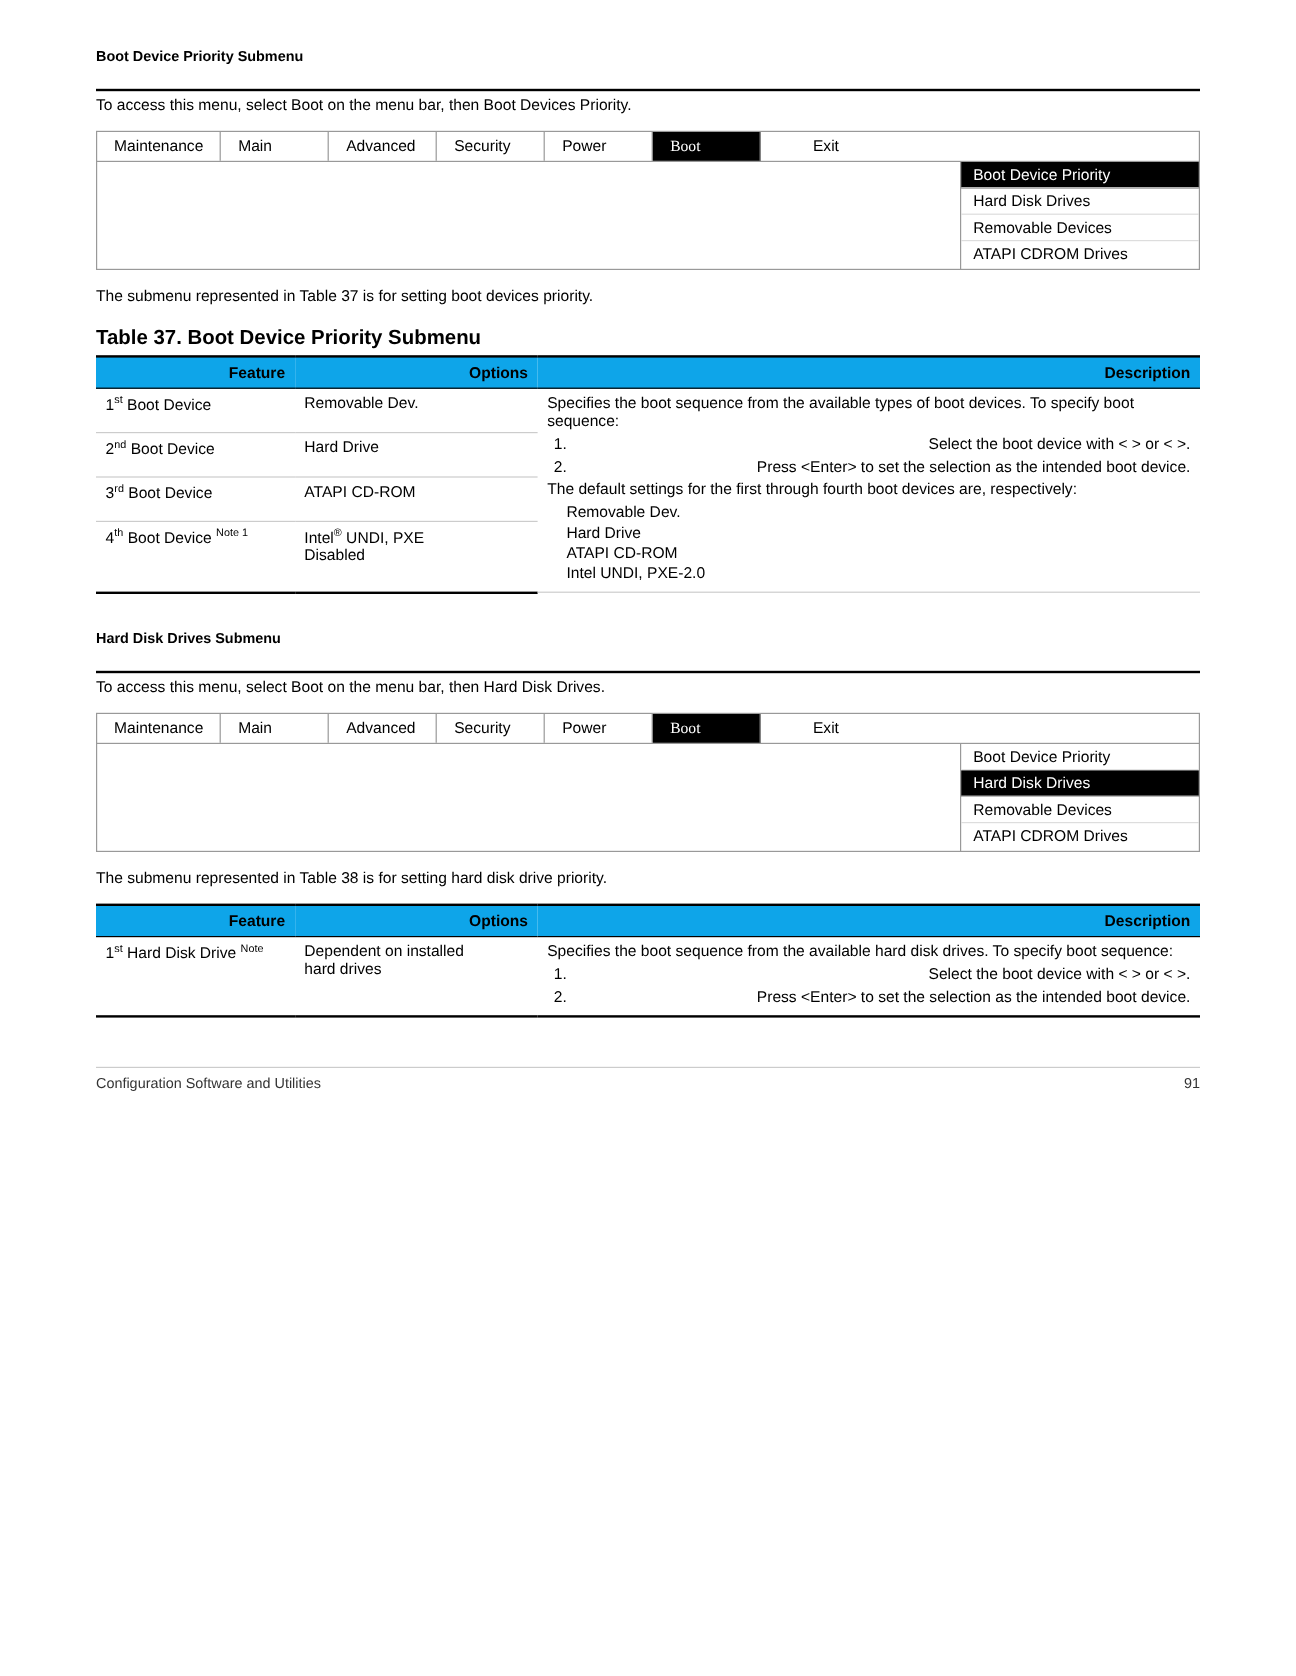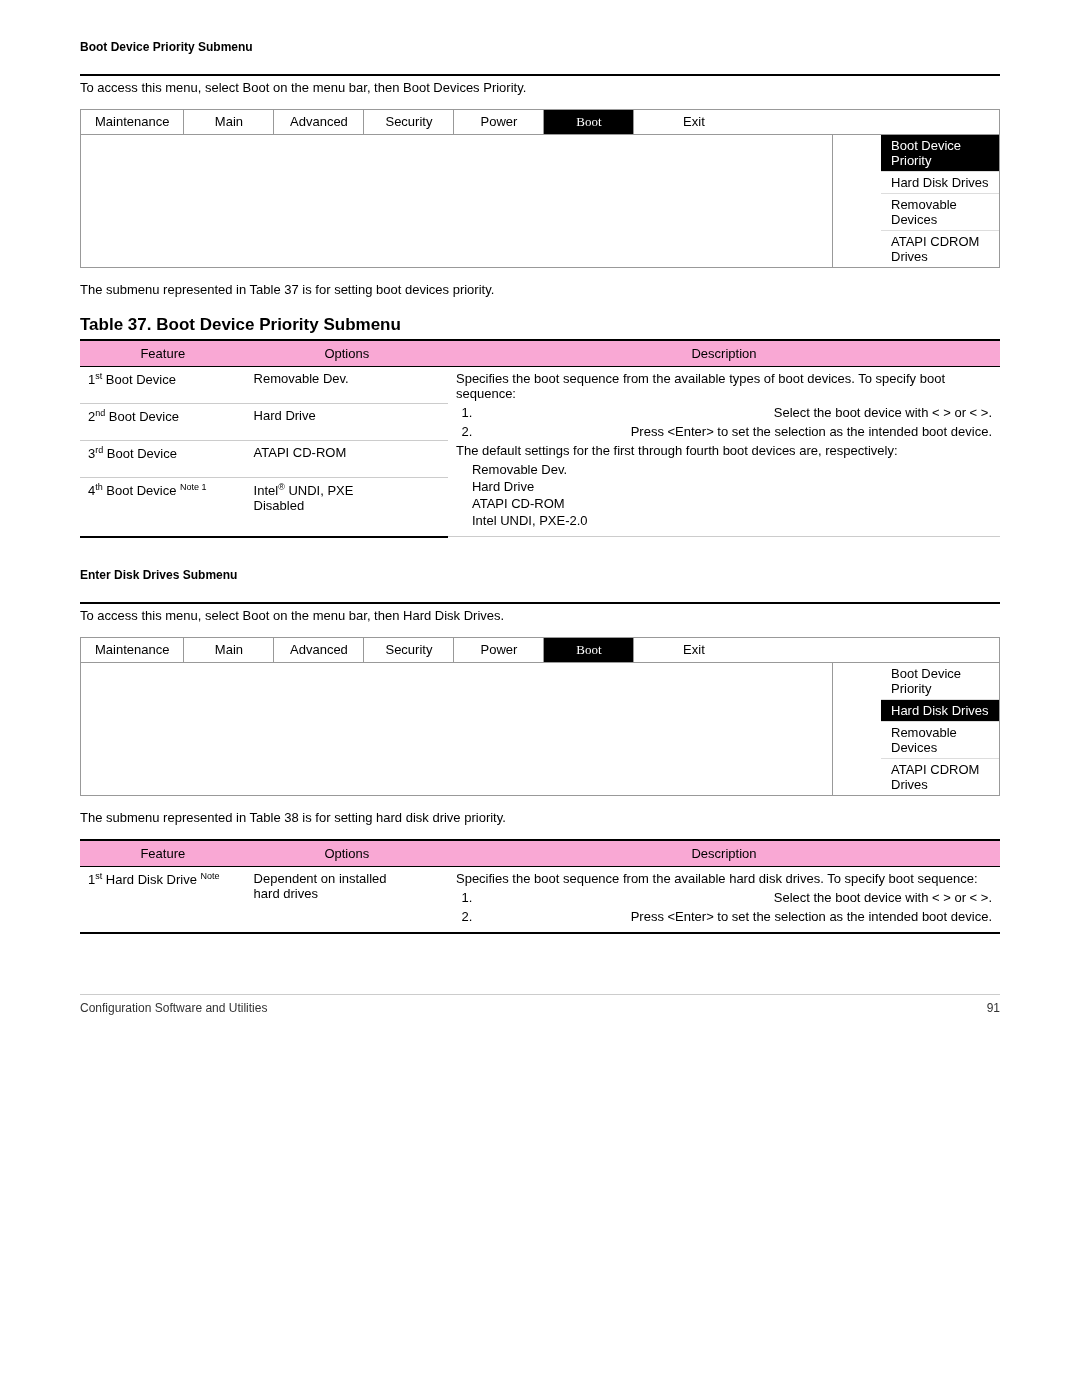--- a/index.html
+++ b/index.html
@@ -33,21 +33,20 @@
     .bios-bar-row {
       display: flex;
       border: 1px solid #999;
     }
 
     .bios-bar-row .cell {
       padding: 4px 14px;
       border-right: 1px solid #999;
       font-size: 13px;
       min-width: 90px;
-      text-align: center;
     }
 
     .bios-bar-row .cell:last-child {
       border-right: none;
       padding-left: 43px;
     }
 
     .bios-bar-row .cell.active {
       background: #000;
       color: #ffffff;
@@ -60,24 +59,23 @@
 
     .bios-left-blank {
       flex: 1;
       border: 1px solid #999;
       border-top: none;
       border-right: none;
       min-height: 90px;
     }
 
     .bios-right-menu {
-      width: 168px;
+      width: 200px;
       border: 1px solid #999;
       border-top: none;
-      padding-left: 48px;
     }
 
     .bios-right-menu .drop-item {
       padding: 3px 10px;
       font-size: 13px;
       border-bottom: 1px solid #ddd;
     }
 
     .bios-right-menu .drop-item:last-child {
       border-bottom: none;
@@ -100,23 +98,23 @@
       width: 100%;
       border-collapse: collapse;
       font-size: 13px;
       margin-bottom: 20px;
     }
 
     table.data-table th {
       border-top: 2px solid #000;
       border-bottom: 1px solid #000;
       padding: 5px 8px;
-      text-align: center;
-      font-weight: normal;
-      background: #f9a8d4;
+      text-align: right;
+      font-weight: bold;
+      background: #0ea5e9;
     }
 
     table.data-table td {
       padding: 4px 8px;
       vertical-align: top;
       border-bottom: 1px solid #ccc;
     }
 
     table.data-table tr:last-child td {
       border-bottom: 2px solid #000;
@@ -141,21 +139,21 @@
       gap: 10px;
     }
 
     .note-label {
       font-weight: bold;
       white-space: nowrap;
       min-width: 50px;
     }
 
     .footer-bar {
-      margin-top: 60px;
+      margin-top: 41px;
       display: flex;
       justify-content: space-between;
       font-size: 12px;
       color: #333;
       border-top: 1px solid #ccc;
       padding-top: 6px;
     }
 
     .desc-list {
       margin: 4px 0 4px 16px;
@@ -245,21 +243,21 @@
       <td>ATAPI CD-ROM</td>
     </tr>
     <tr>
       <td>4<sup>th</sup> Boot Device <sup>Note 1</sup></td>
       <td>Intel<sup>®</sup> UNDI, PXE<br>Disabled</td>
     </tr>
   </tbody>
 </table>
 
 <div class="section-gap">
-  <h1 class="section-title">Enter Disk Drives Submenu</h1>
+  <h1 class="section-title">Hard Disk Drives Submenu</h1>
 
   <p class="intro-text">To access this menu, select Boot on the menu bar, then Hard Disk Drives.</p>
 
   <div class="bios-full">
     <div class="bios-bar-row">
       <div class="cell">Maintenance</div>
       <div class="cell">Main</div>
       <div class="cell">Advanced</div>
       <div class="cell">Security</div>
       <div class="cell">Power</div>

